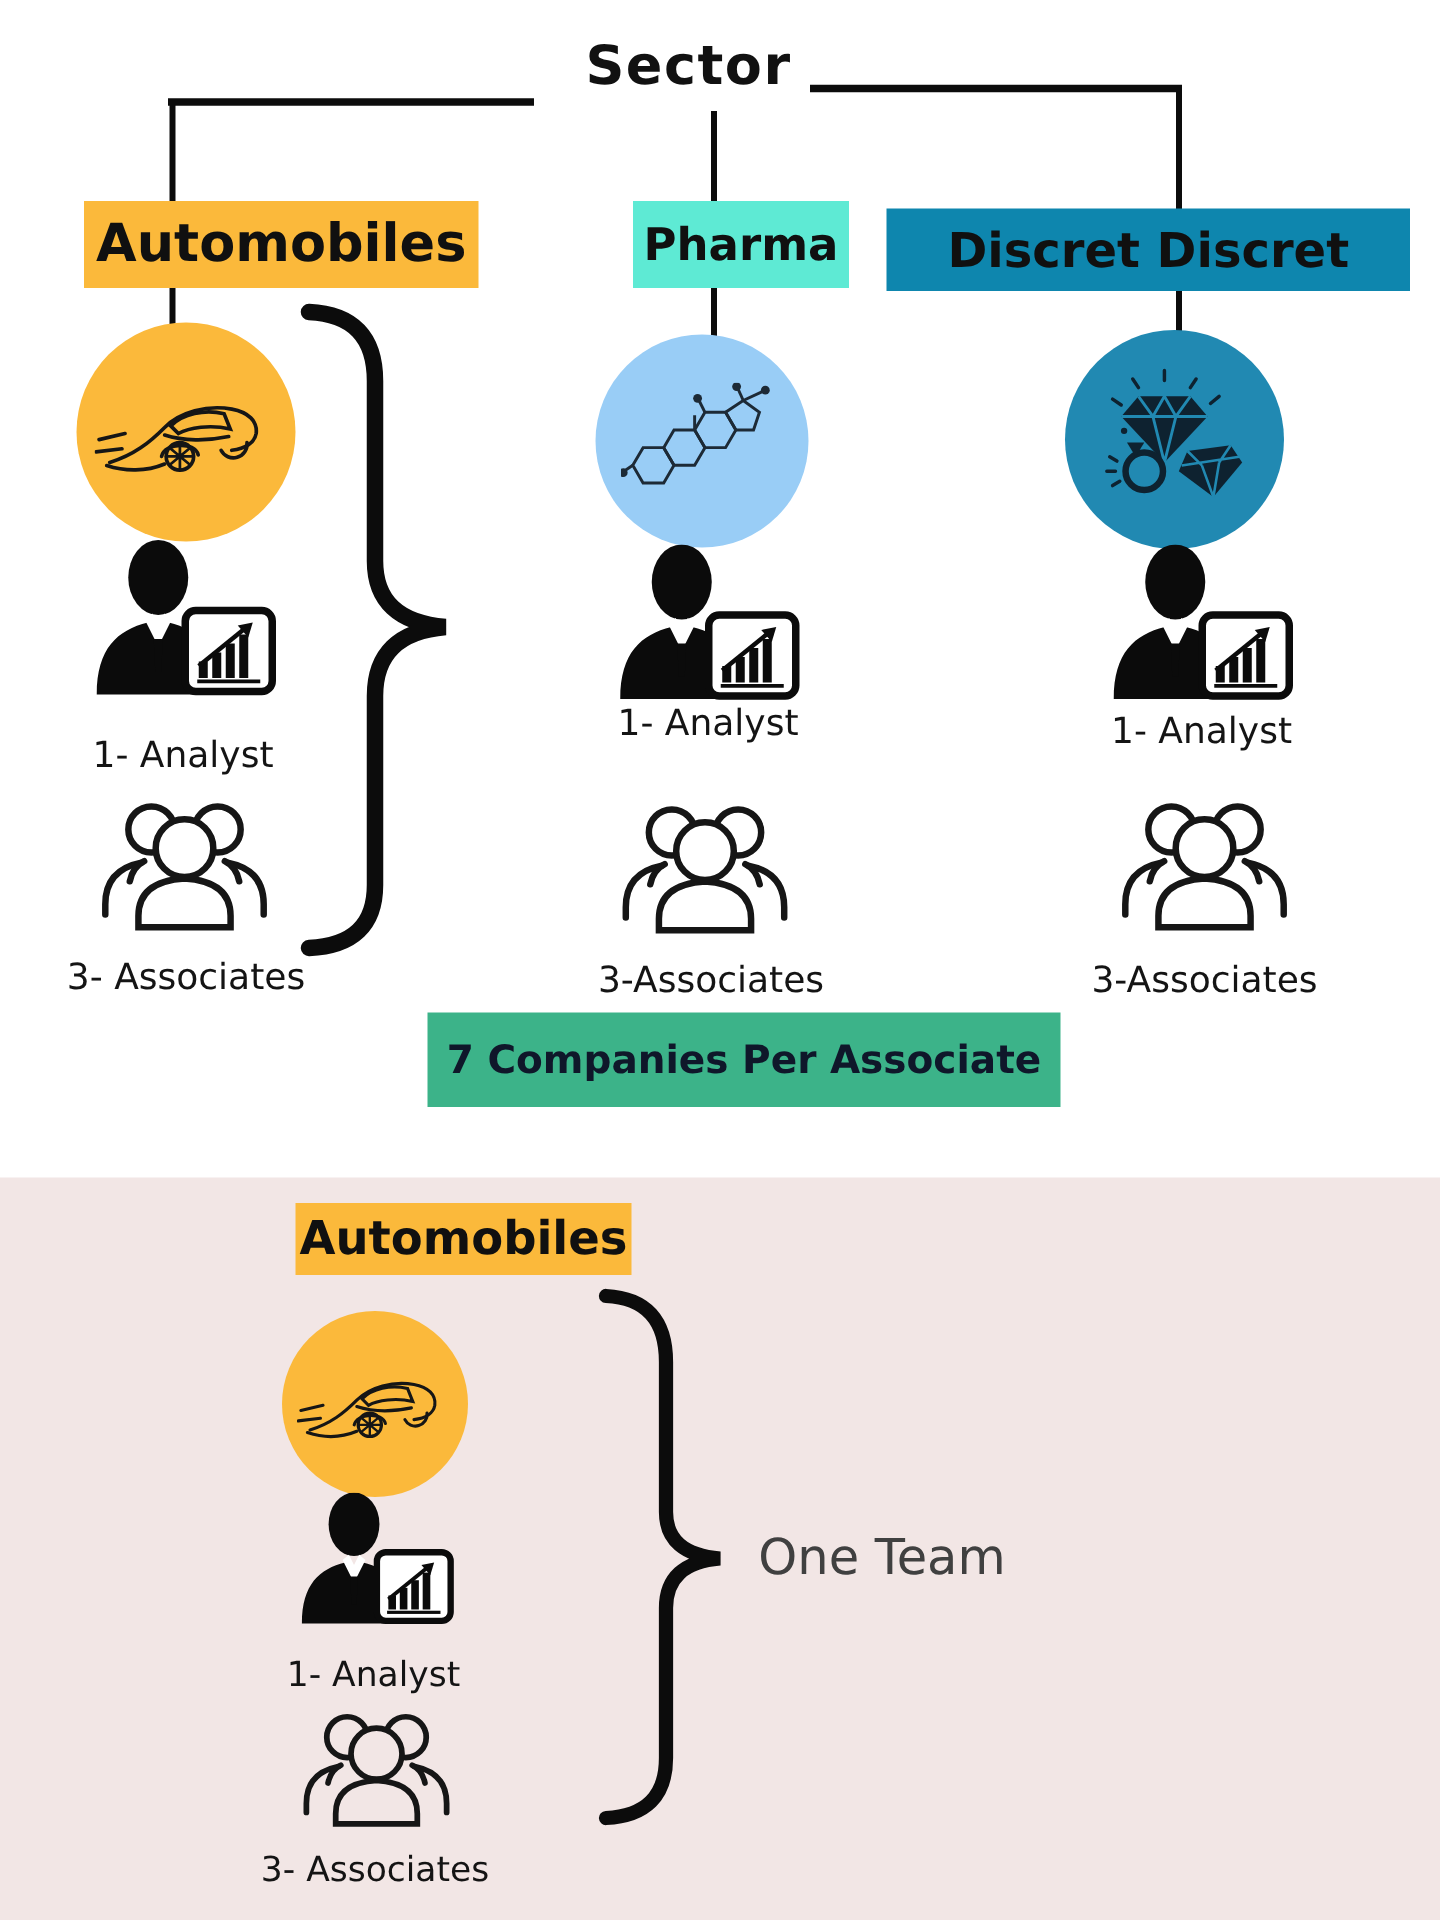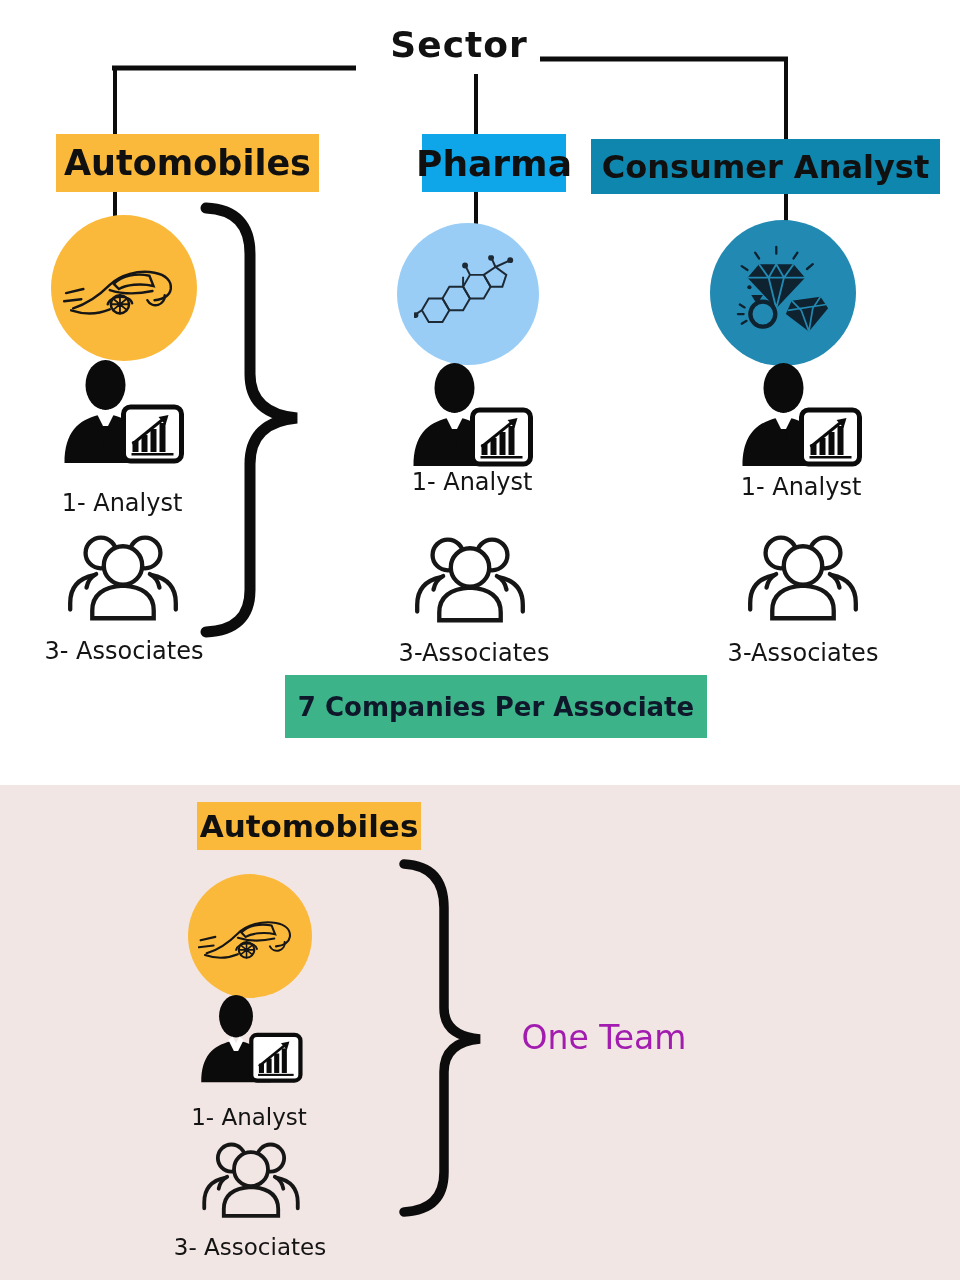--- a/index.html
+++ b/index.html
@@ -6,34 +6,34 @@
   .canvas{position:relative;width:960px;height:1280px;background:#ffffff;overflow:hidden;
           font-family:"DejaVu Sans", sans-serif;color:#111;}
   .abs{position:absolute;}
   .ctr{transform:translateX(-50%);}
   .connectors{position:absolute;left:0;top:0;}
   .sector-title{position:absolute;left:459px;top:24px;transform:translateX(-50%);
     font-size:36px;font-weight:600;letter-spacing:1px;}
   .label-box{position:absolute;display:flex;align-items:center;justify-content:center;
     font-weight:600;color:#101010;white-space:nowrap;margin-left:28px;}
   .box1{left:28px;top:134px;width:263px;height:58px;background:#FBB93B;font-size:35px;}
-  .box2{left:394px;top:134px;width:144px;height:58px;background:#0ea5e9;font-size:36px;}
+  .box2{left:394px;top:134px;width:144px;height:58px;background:#5eead4;font-size:30px;}
   .box3{left:563px;top:139px;width:349px;height:55px;background:#0E86AE;font-size:32px;}
   .box4{left:169px;top:802px;width:224px;height:48px;background:#FBB93B;font-size:31px;}
   .circle{position:absolute;border-radius:50%;display:flex;align-items:center;justify-content:center;}
   .circle1{left:51px;top:215px;width:146px;height:146px;background:#FBB93B;}
   .circle2{left:397px;top:223px;width:142px;height:142px;background:#99CDF6;}
   .circle3{left:710px;top:220px;width:146px;height:146px;background:#2189B2;}
   .circle4{left:188px;top:874px;width:124px;height:124px;background:#FBB93B;}
   .small-label{position:absolute;transform:translateX(-50%);font-size:24px;color:#141414;white-space:nowrap;}
   .banner{position:absolute;left:285px;top:675px;width:422px;height:63px;background:#3CB389;
     display:flex;align-items:center;justify-content:center;font-size:26px;font-weight:600;color:#0f172a;}
   .bottom-panel{position:absolute;left:0;top:785px;width:960px;height:495px;background:#F2E6E5;}
-  .one-team{position:absolute;left:604px;top:1018px;transform:translateX(-50%);
-    font-size:33px;font-weight:500;color:#a21caf;white-space:nowrap;}
+  .one-team{position:absolute;left:588px;top:1018px;transform:translateX(-50%);
+    font-size:33px;font-weight:500;color:#404040;white-space:nowrap;}
   .blabel{font-size:23px;}
   svg{display:block;}
   .hidden-defs{position:absolute;width:0;height:0;overflow:hidden;}
   .team-icon{--occ:#ffffff;}
   .team-icon.pink{--occ:#F2E6E5;}
 </style>
 </head>
 <body>
 
 <svg class="hidden-defs" aria-hidden="true">
@@ -128,21 +128,21 @@
       <line x1="115" y1="190" x2="115" y2="218" stroke-width="4"></line>
       <line x1="476" y1="190" x2="476" y2="226" stroke-width="4"></line>
       <line x1="786" y1="192" x2="786" y2="223" stroke-width="4"></line>
     </g>
   </svg>
 
   <div class="sector-title">Sector</div>
 
   <div class="label-box box1">Automobiles</div>
   <div class="label-box box2">Pharma</div>
-  <div class="label-box box3">Consumer Analyst</div>
+  <div class="label-box box3">Discret Discret</div>
 
   <div class="circle circle1">
     <svg width="122" height="82" viewBox="0 0 120 80">
         <use href="#sym-car"></use>
       </svg>
   </div>
   <div class="circle circle2">
     <svg width="108" height="79" viewBox="0 0 110 80">
         <use href="#sym-molecule"></use>
       </svg>

